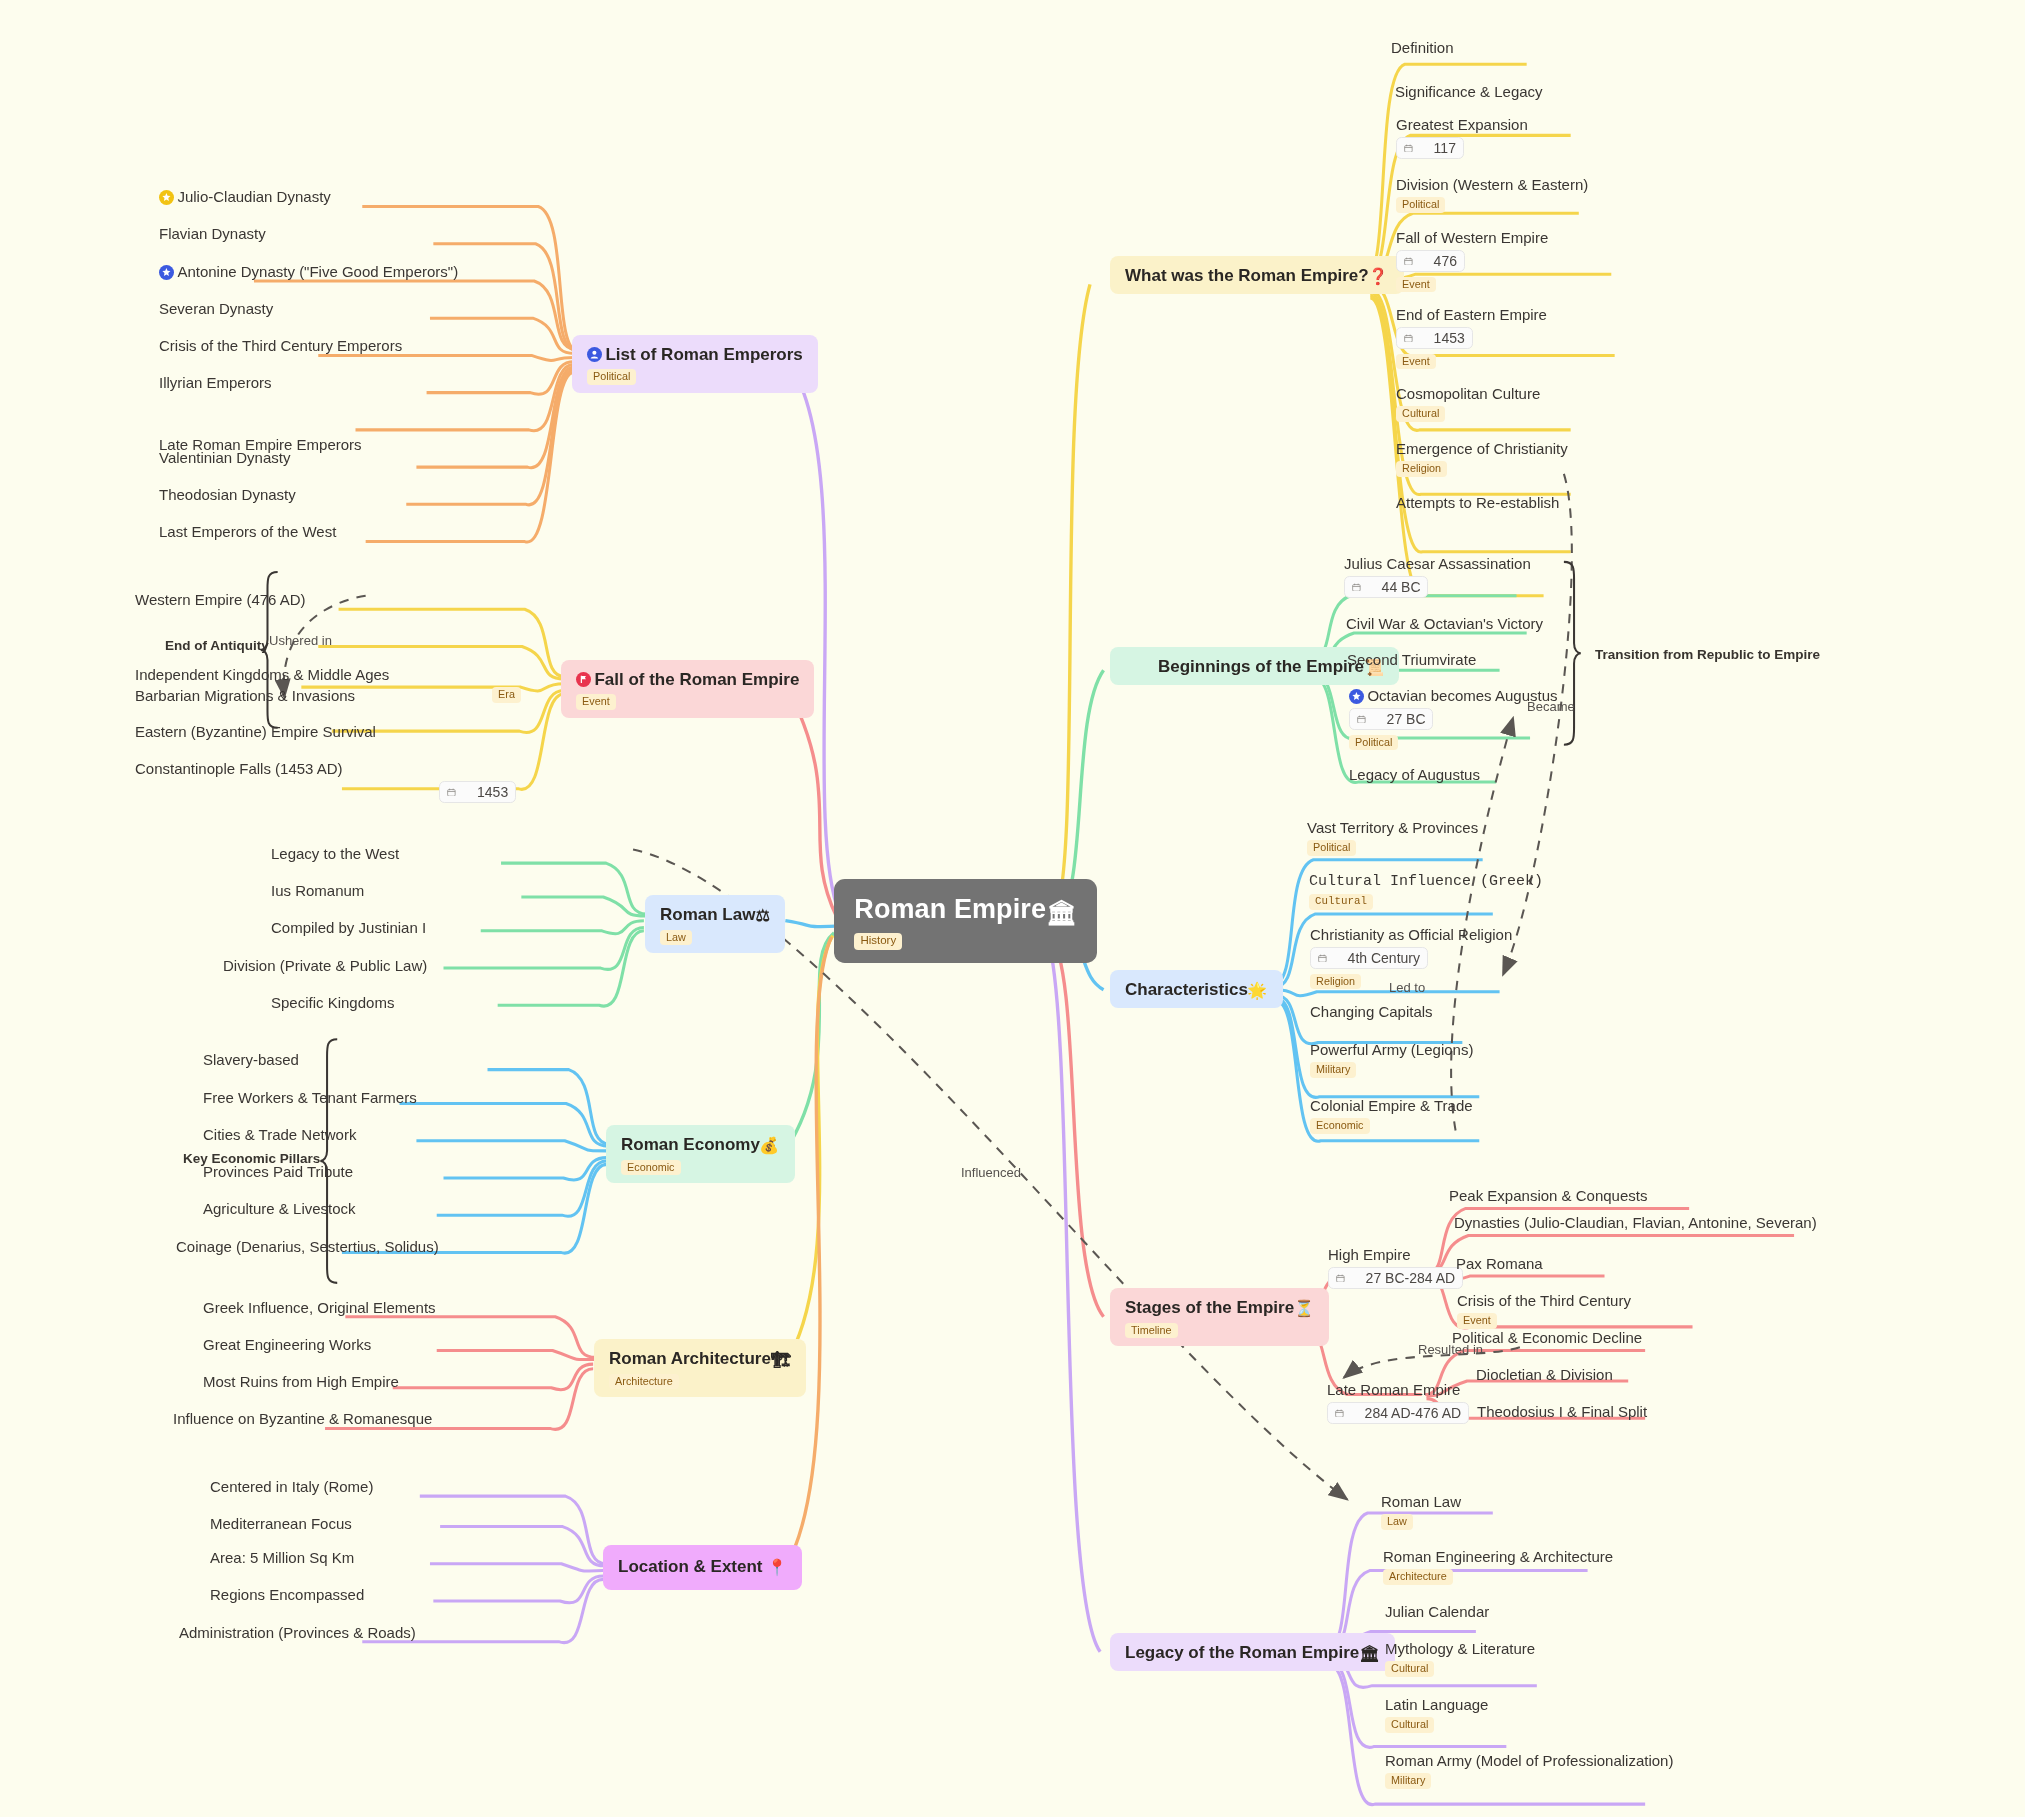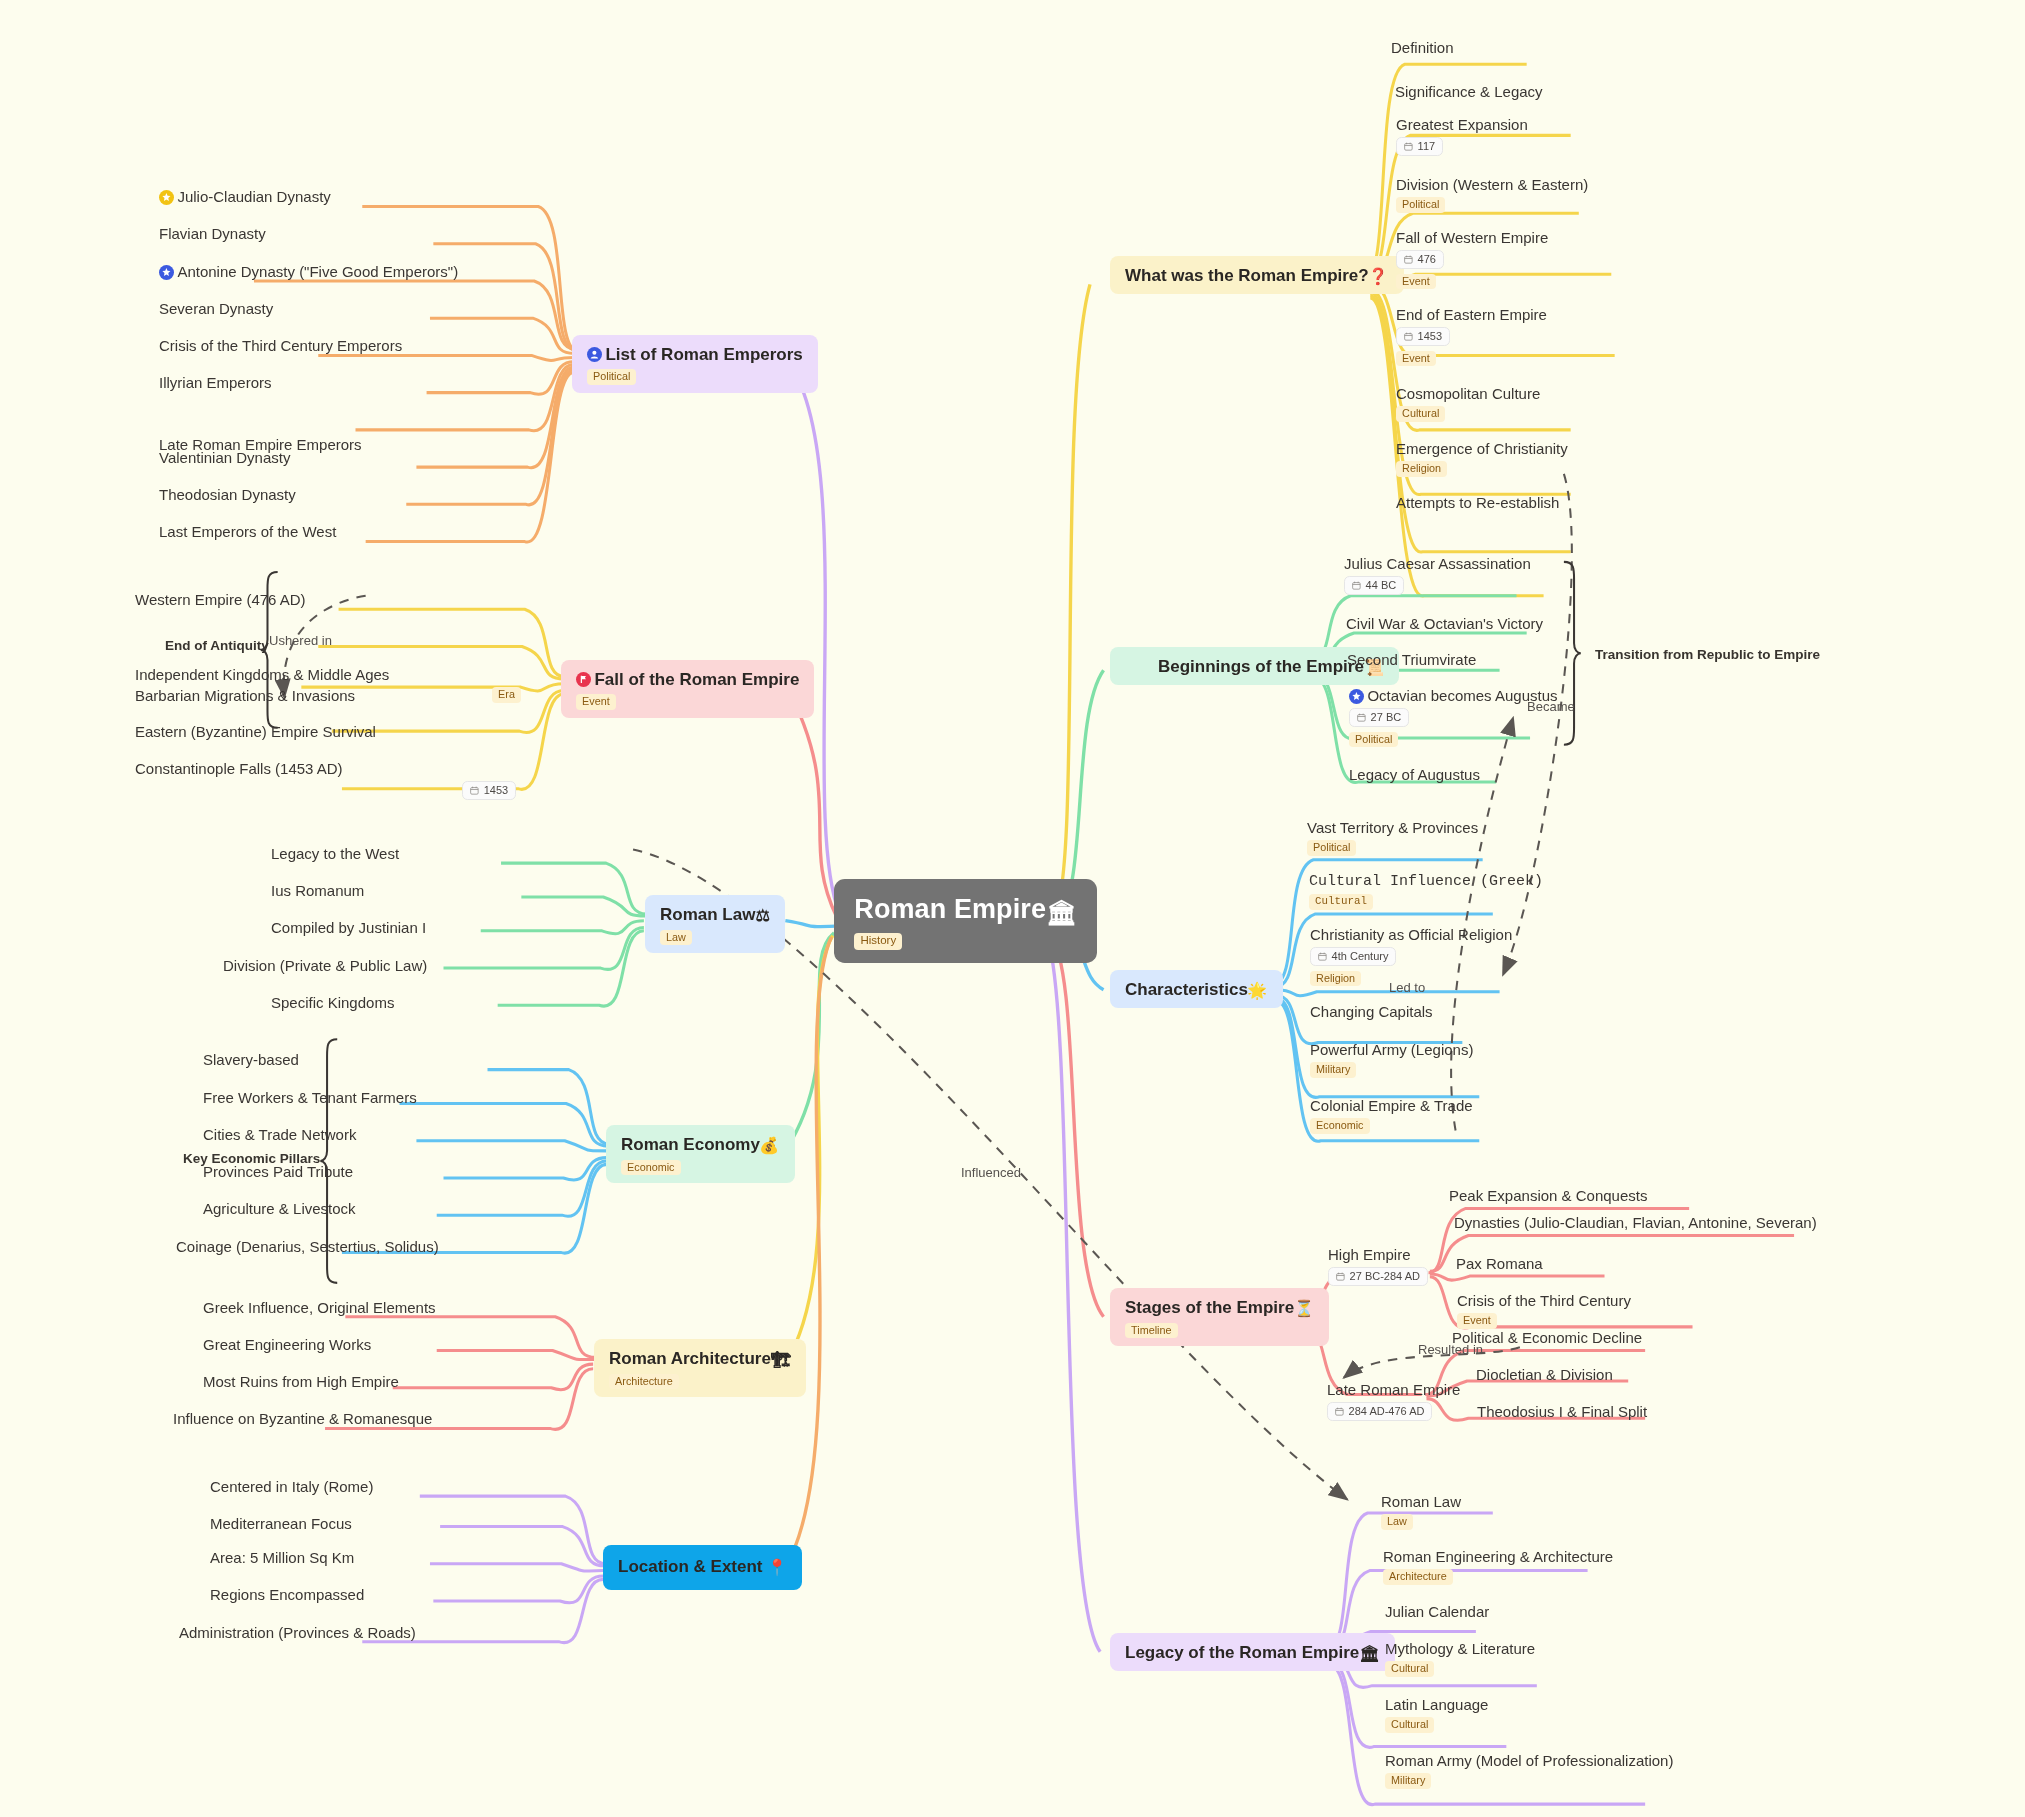--- a/index.html
+++ b/index.html
@@ -38,22 +38,22 @@
 
   .tag{
     background:#fdf1cf;color:#8a5a12;font-size:10.8px;
     border-radius:4.1px;padding:2px 6.1px 2.7px 6.1px;line-height:1;
     display:inline-block;
   }
   .root .tag{background:#fdf1cf;color:#8a5a12;font-size:11.5px;}
 
   .date{
     background:#fbfbfb;border:0.7px solid #e6e6e6;border-radius:5.4px;
-    font-size:11px;color:#4c4845;padding:2.7px 6.8px 3.4px 6.8px;
-    display:inline-flex;align-items:center;gap:5px;line-height:1;
+    font-size:14px;color:#4c4845;padding:2.7px 6.8px 3.4px 6.8px;
+    display:inline-flex;align-items:center;gap:21px;line-height:1;
   }
   .cal{display:inline-block;width:8.8px;height:8.8px;}
 
   .star{display:inline-block;width:15px;height:15px;border-radius:50%;
         margin-right:3.4px;vertical-align:-2.7px;position:relative;}
   .star svg{position:absolute;left:2px;top:2px;}
 
   .conn-label{
     position:absolute;font-size:13px;color:#55514e;white-space:nowrap;
   }
@@ -285,21 +285,21 @@
     <span class="tag">Economic</span>
   </div>
 
   <div class="node branch" style="left:594px;top:1339px;background:#fbf2c9;">
     <div class="btitle">
       <span>Roman Architecture</span><span class="emoji">🏗</span>
     </div>
     <span class="tag">Architecture</span>
   </div>
 
-  <div class="node branch" style="left:603px;top:1545px;background:#0ea5e9;padding-top:12.2px;padding-bottom:12.2px;">
+  <div class="node branch" style="left:603px;top:1545px;background:#f0abfc;padding-top:12.2px;padding-bottom:12.2px;">
     <div class="btitle">
       <span>Location &amp; Extent</span> <span class="emoji">📍</span>
     </div>
   </div>
 
   <div class="leaf right" style="left:1391px;top:39px;">
     <div class="ltext">Definition</div>
   </div>
   <div class="leaf right" style="left:1395px;top:83px;">
     <div class="ltext">Significance &amp; Legacy</div>

